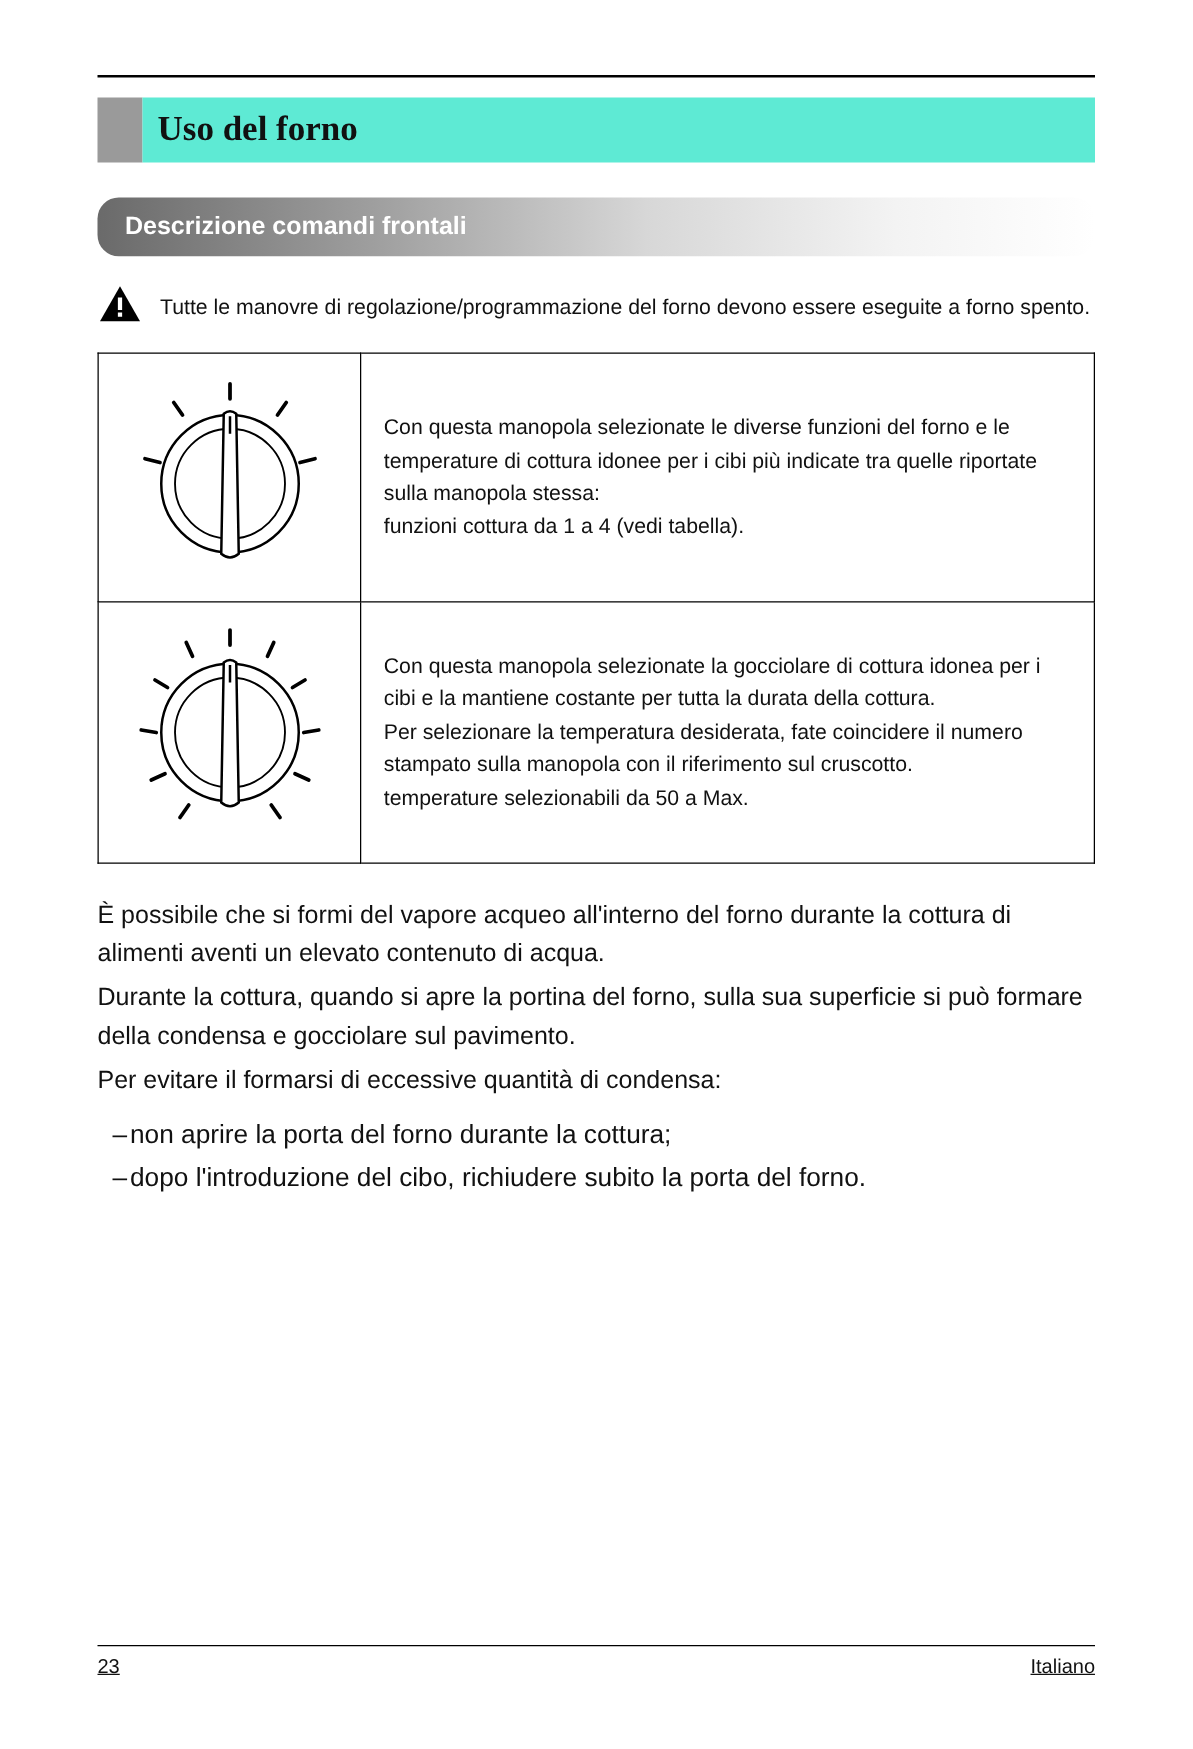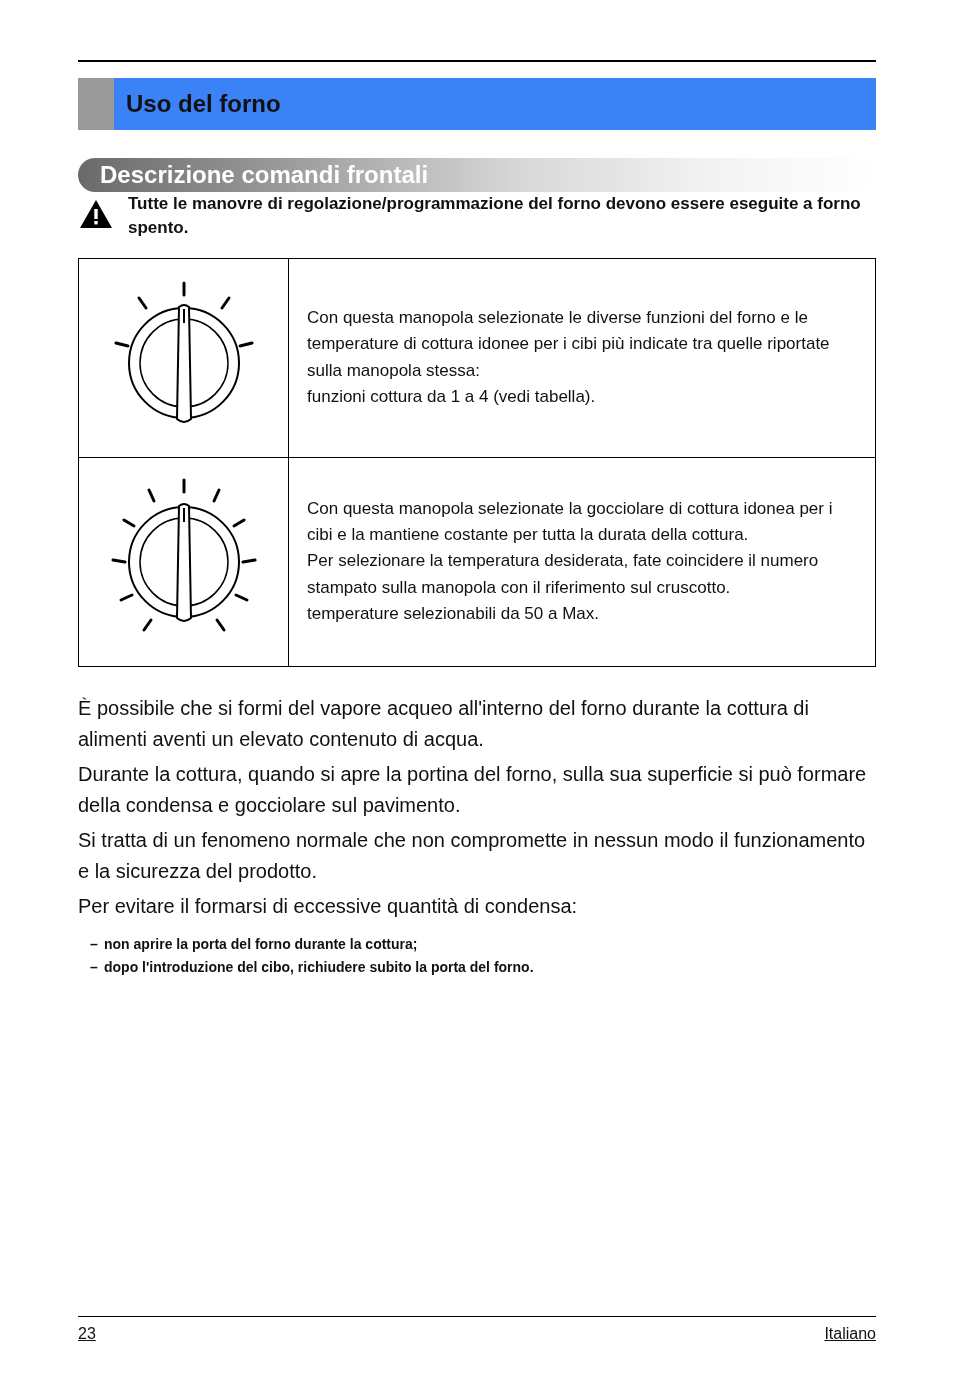--- a/index.html
+++ b/index.html
@@ -23,48 +23,49 @@
     align-items: stretch;
     height: 52px;
     margin-bottom: 28px;
   }
   .header-tab {
     width: 36px;
     background: #9a9a9a;
   }
   .header-title {
     flex: 1;
-    background: #3b82f6;
+    background: #5eead4;
     display: flex;
     align-items: center;
     padding-left: 12px;
-    font-size: 24px;
+    font-size: 28px;
     font-weight: bold;
+    font-family: Liberation Serif, serif;
   }
   .subheader-bar {
-    height: 34px;
+    height: 47px;
     border-radius: 17px;
     background: linear-gradient(to right, #6a6a6a 0%, #a3a3a3 30%, #d7d7d7 55%, #f3f3f3 80%, #ffffff 100%);
     display: flex;
     align-items: center;
     padding-left: 22px;
-    font-size: 24px;
+    font-size: 20px;
     font-weight: bold;
     color: #fff;
+    margin-bottom: 22px;
   }
   .warning-row {
     display: flex;
     align-items: center;
     gap: 14px;
     margin-bottom: 18px;
   }
   .warning-text {
     font-size: 17px;
     line-height: 1.4;
-    font-weight: bold;
   }
   .knob-table {
     width: 100%;
     border-collapse: collapse;
     margin-bottom: 26px;
   }
   .knob-table td {
     border: 1.5px solid #000;
     vertical-align: middle;
     padding: 14px 18px;
@@ -78,24 +79,23 @@
     font-size: 17px;
     line-height: 1.55;
   }
   .notes {
     font-size: 20px;
     line-height: 1.55;
     margin-bottom: 12px;
   }
   .notes p { margin-bottom: 4px; }
   .bullets {
-    font-size: 14px;
+    font-size: 21px;
     line-height: 1.55;
     padding-left: 12px;
-    font-weight: bold;
   }
   .bullets li { margin-bottom: 2px; list-style: none; position: relative; padding-left: 14px;}
   .bullets li::before { content: "–"; position: absolute; left: 0; }
   .footer {
     position: absolute;
     bottom: 56px;
     left: 78px;
     right: 78px;
   }
   .footer-rule {
@@ -187,21 +187,20 @@
         <div>Per selezionare la temperatura desiderata, fate coincidere il numero stampato sulla manopola con il riferimento sul cruscotto.</div>
         <div>temperature selezionabili da 50 a Max.</div>
       </td>
     </tr>
   </tbody>
     </table>
 
   <div class="notes">
     <p>È possibile che si formi del vapore acqueo all'interno del forno durante la cottura di alimenti aventi un elevato contenuto di acqua.</p>
     <p>Durante la cottura, quando si apre la portina del forno, sulla sua superficie si può formare della condensa e gocciolare sul pavimento.</p>
-    <p>Si tratta di un fenomeno normale che non compromette in nessun modo il funzionamento e la sicurezza del prodotto.</p>
     <p>Per evitare il formarsi di eccessive quantità di condensa:</p>
   </div>
 
   <ul class="bullets">
     <li>non aprire la porta del forno durante la cottura;</li>
     <li>dopo l'introduzione del cibo, richiudere subito la porta del forno.</li>
   </ul>
 
 </div>
 

